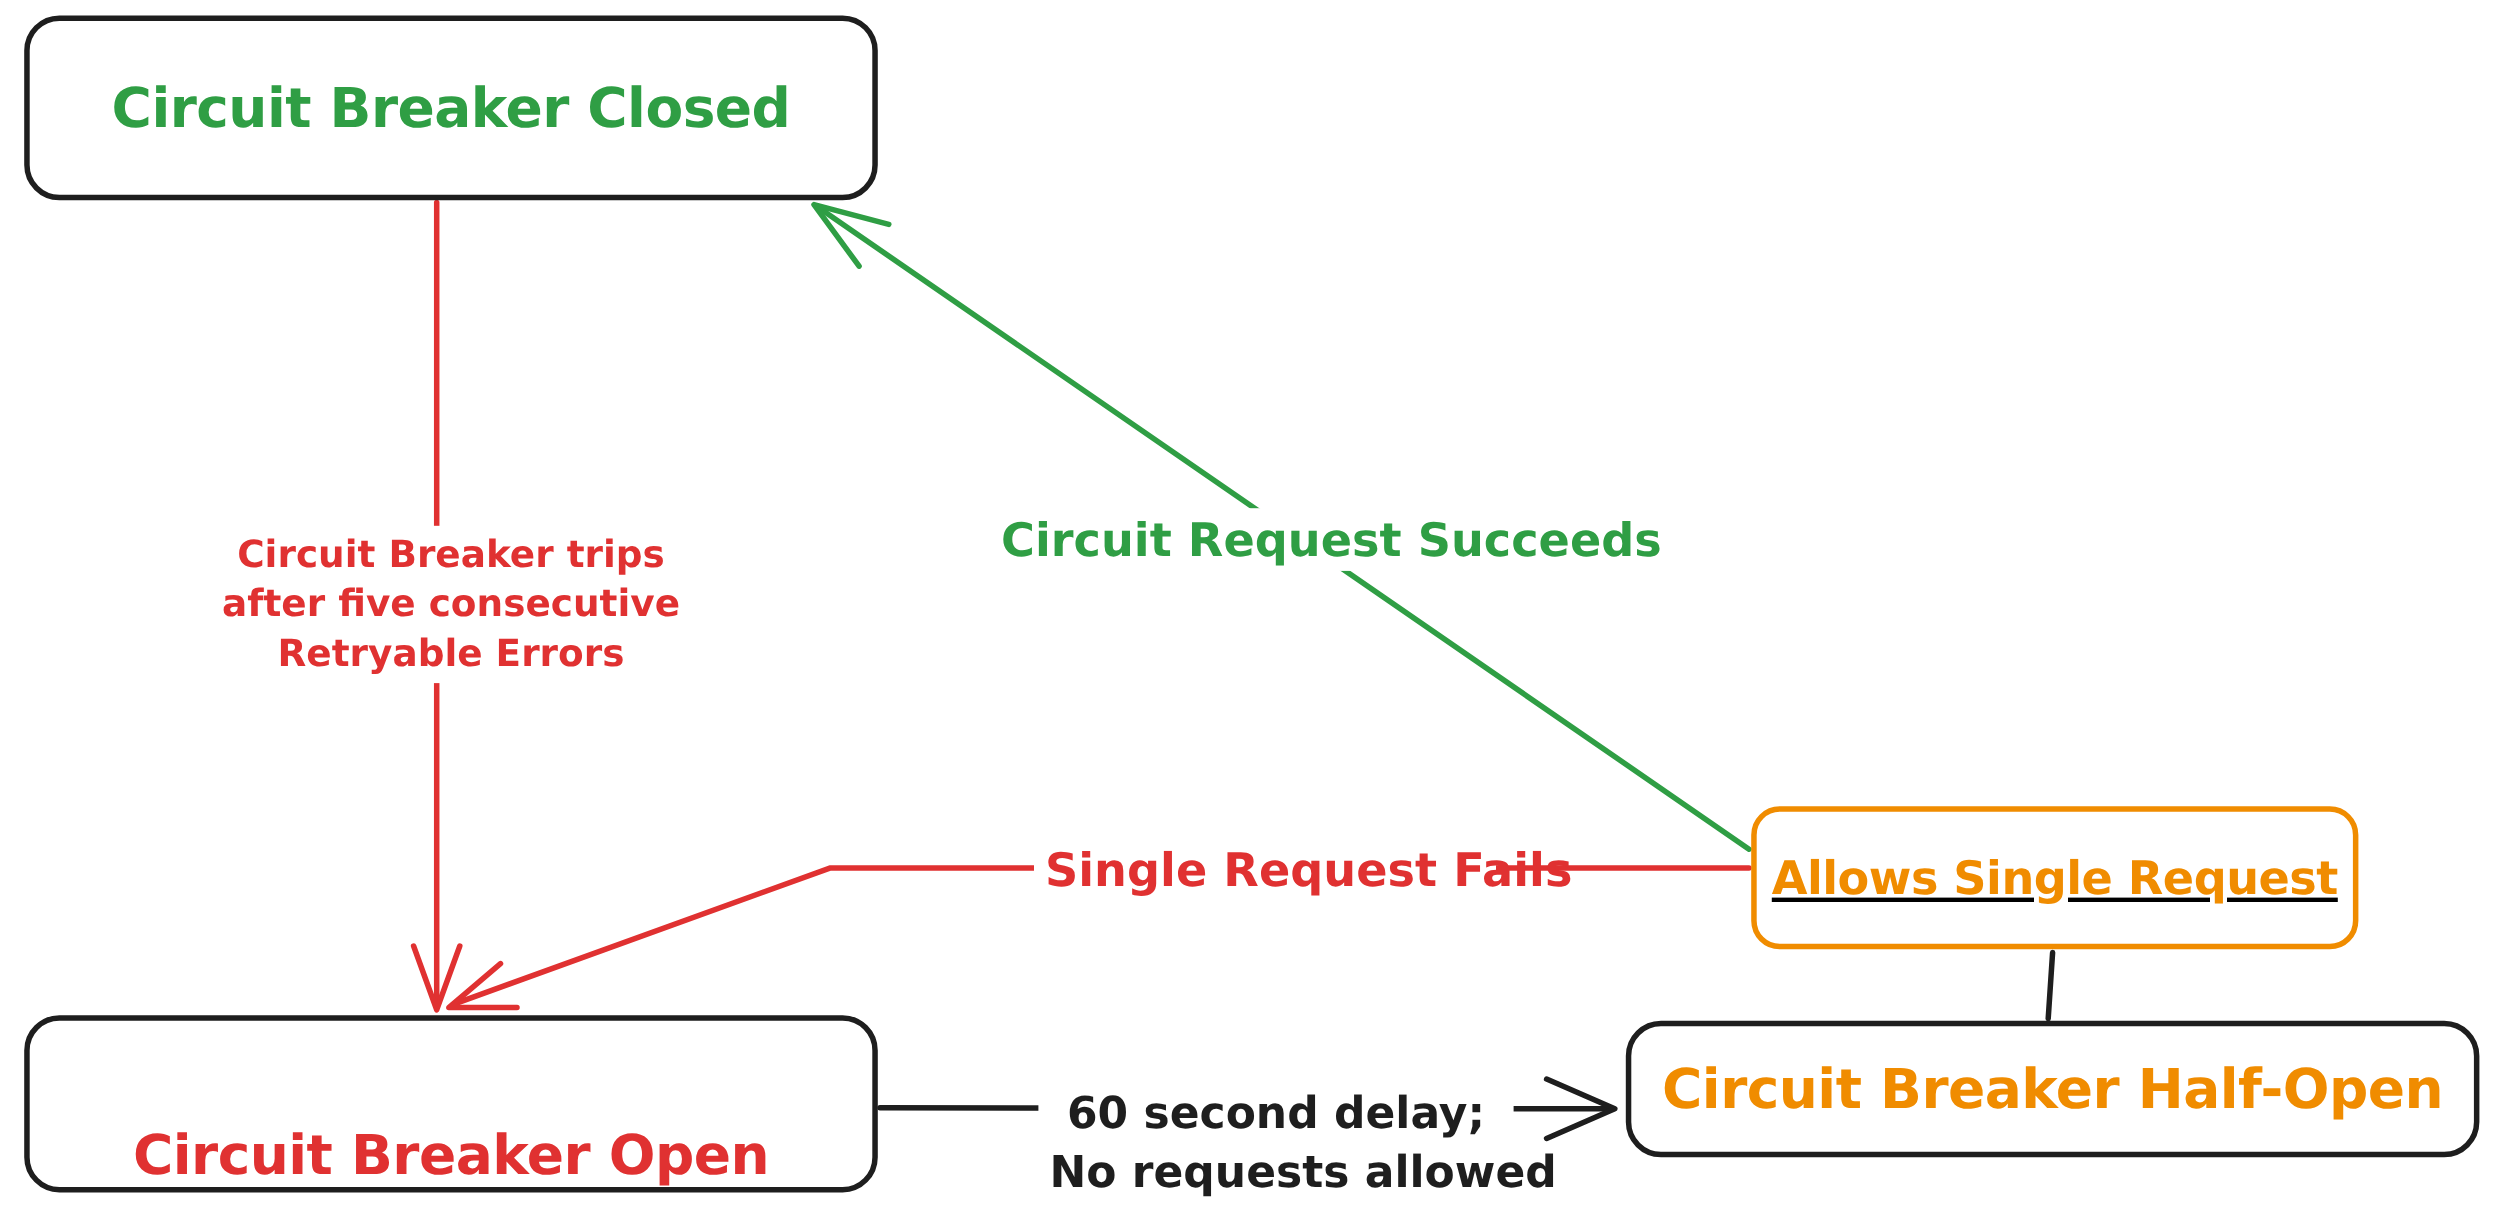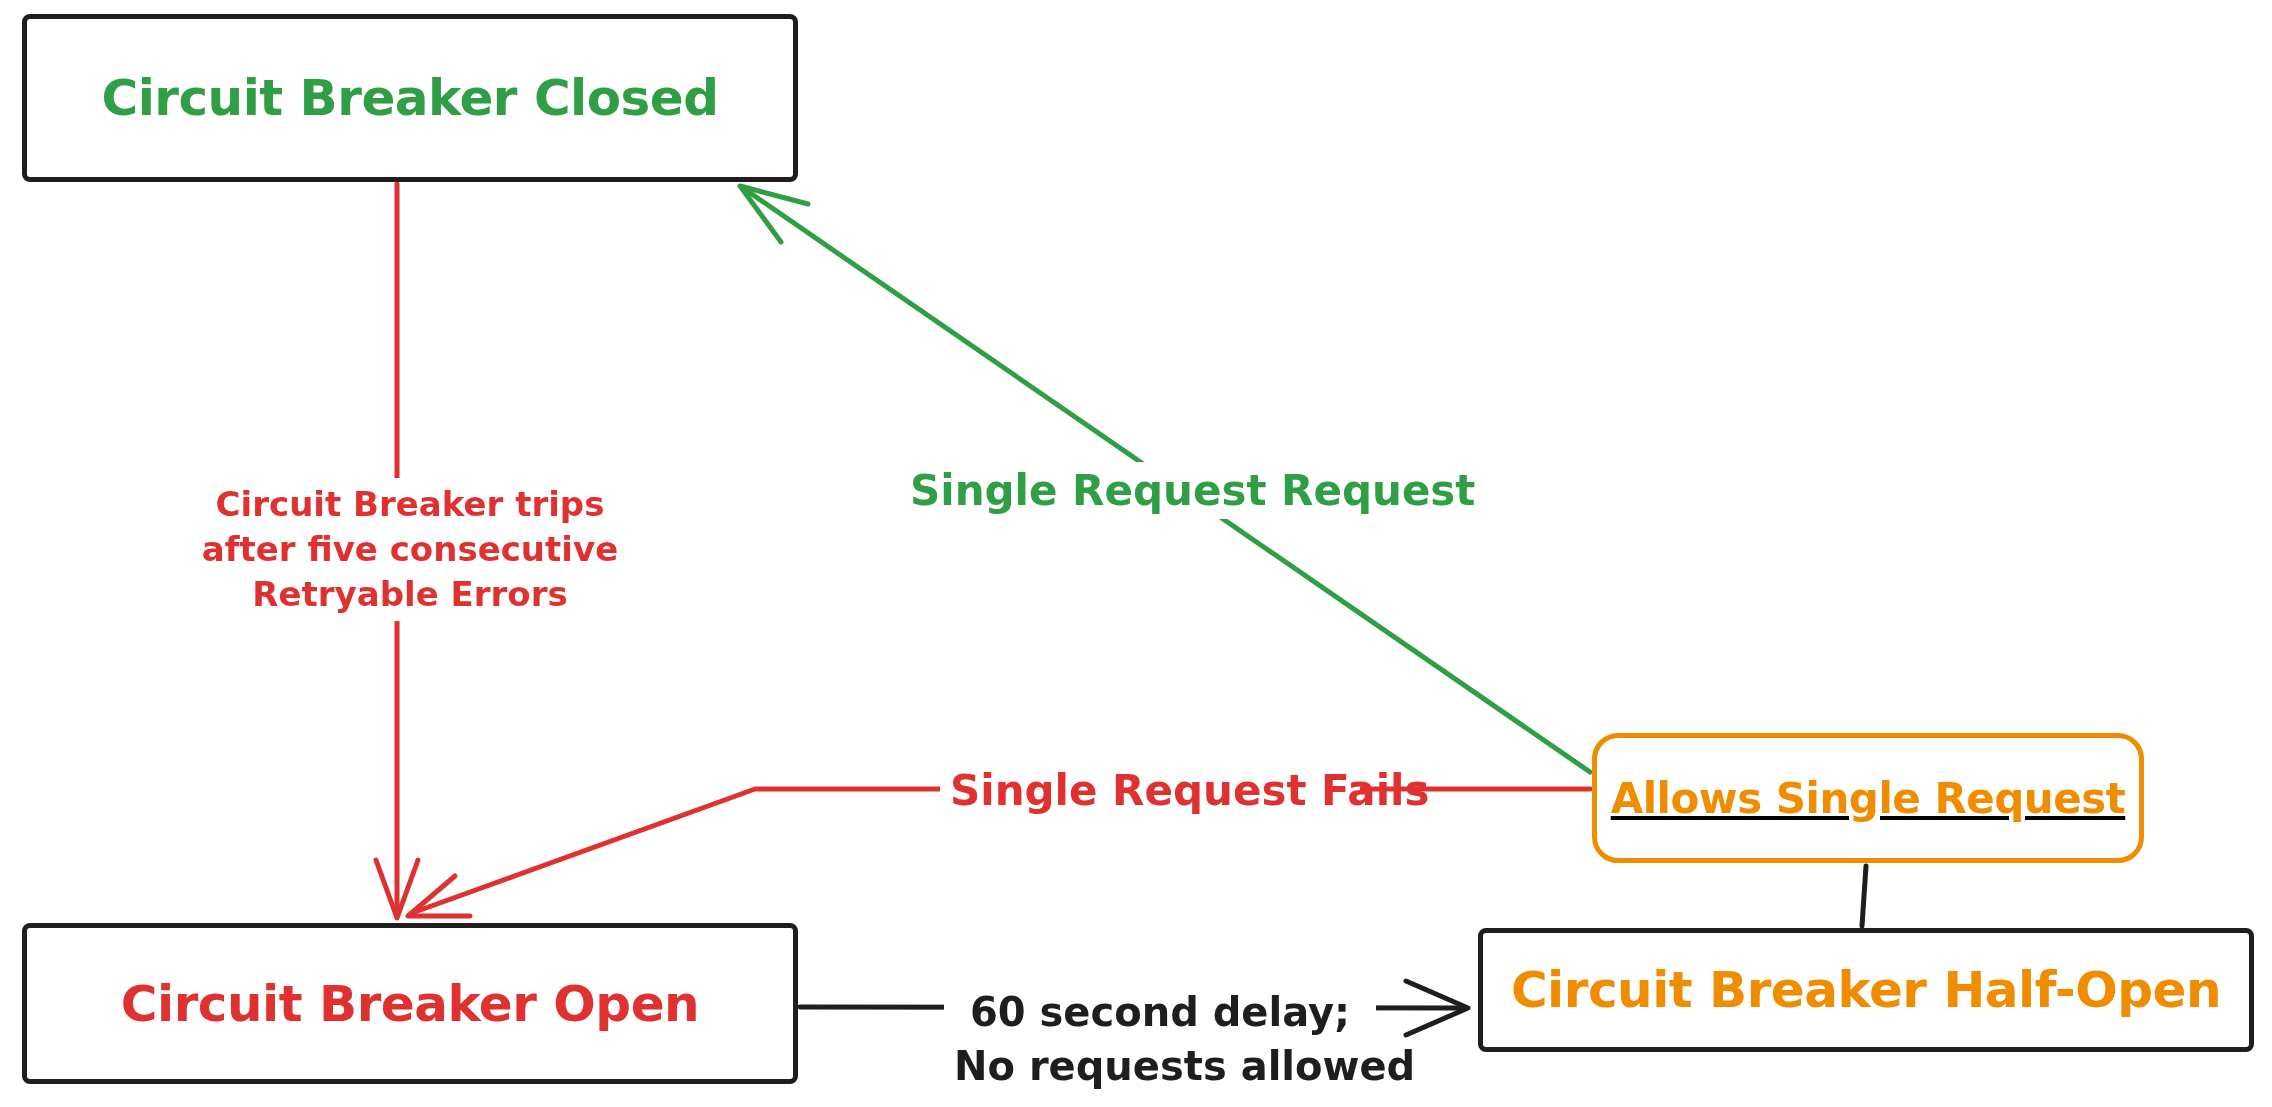--- a/index.html
+++ b/index.html
@@ -13,35 +13,35 @@
   }
   .edges-layer {
     position: absolute;
     left: 0; top: 0;
     width: 2272px; height: 1107px;
   }
   .node {
     position: absolute;
     border-style: solid;
     border-width: 5px;
-    border-radius: 8px;
+    border-radius: 32px;
     background: #ffffff;
     display: flex;
     align-items: center;
     justify-content: center;
     box-sizing: border-box;
   }
   .node-label {
     font-size: 50px;
     font-weight: 600;
     letter-spacing: -0.5px;
     white-space: nowrap;
   }
   .node-closed   { left: 22px;   top: 14px;  width: 776px; height: 168px; }
-  .node-open     { left: 22px;   top: 923px; width: 776px; height: 161px; }
+  .node-open     { left: 22px;   top: 923px; width: 776px; height: 161px; align-items: flex-end; }
   .node-halfopen { left: 1478px; top: 928px; width: 776px; height: 124px; }
   .node-allows   { left: 1592px; top: 733px; width: 552px; height: 130px; border-radius: 26px; }
   .node-allows .node-label { font-size: 42px; }
   .edge-label {
     position: absolute;
     background: #ffffff;
     text-align: center;
     font-weight: 600;
     white-space: nowrap;
     padding: 4px 10px;
@@ -81,21 +81,21 @@
 
     <path d="M 1866 866 L 1862 926" stroke="#1e1e1e"></path>
   </svg>
 
   <div class="edge-label label-trips" style="color: rgb(224, 49, 49);">
     <div>Circuit Breaker trips</div>
     <div>after five consecutive</div>
     <div>Retryable Errors</div>
   </div>
 
-  <div class="edge-label label-succeeds" style="color: rgb(47, 158, 68);">Single Request Request</div>
+  <div class="edge-label label-succeeds" style="color: rgb(47, 158, 68);">Circuit Request Succeeds</div>
 
   <div class="edge-label label-fails" style="color: rgb(224, 49, 49);">Single Request Fails</div>
 
   <div class="edge-label label-delay" style="color: rgb(30, 30, 30); margin-top: 31px;">
     <div>60 second delay;</div>
     <div>No requests allowed</div>
   </div>
 
   <div class="node node-closed" style="border-color: rgb(30, 30, 30);">
     <span class="node-label" style="color: rgb(47, 158, 68);">Circuit Breaker Closed</span>

